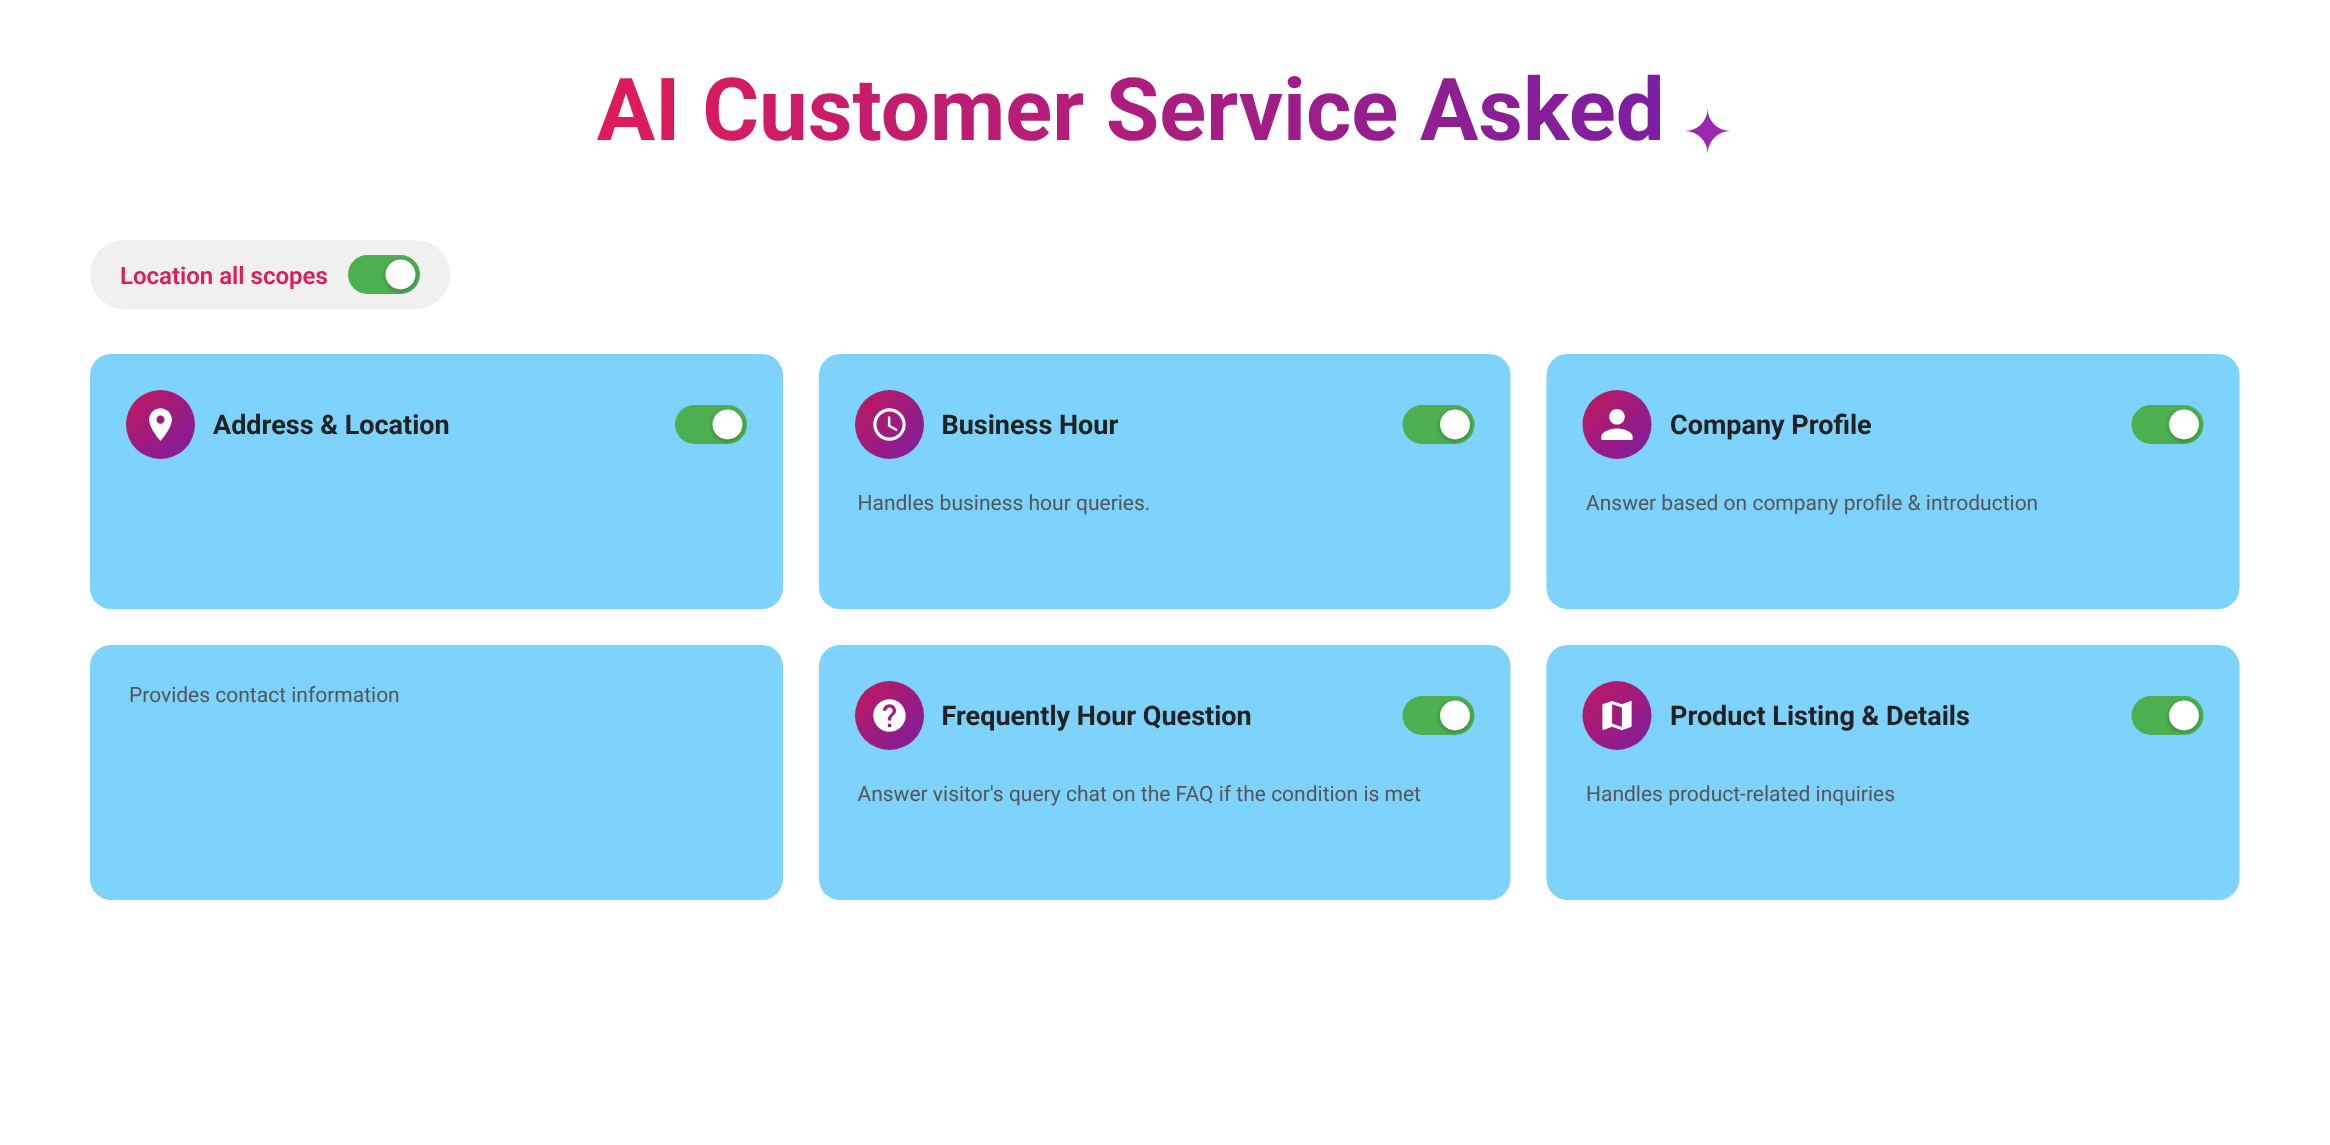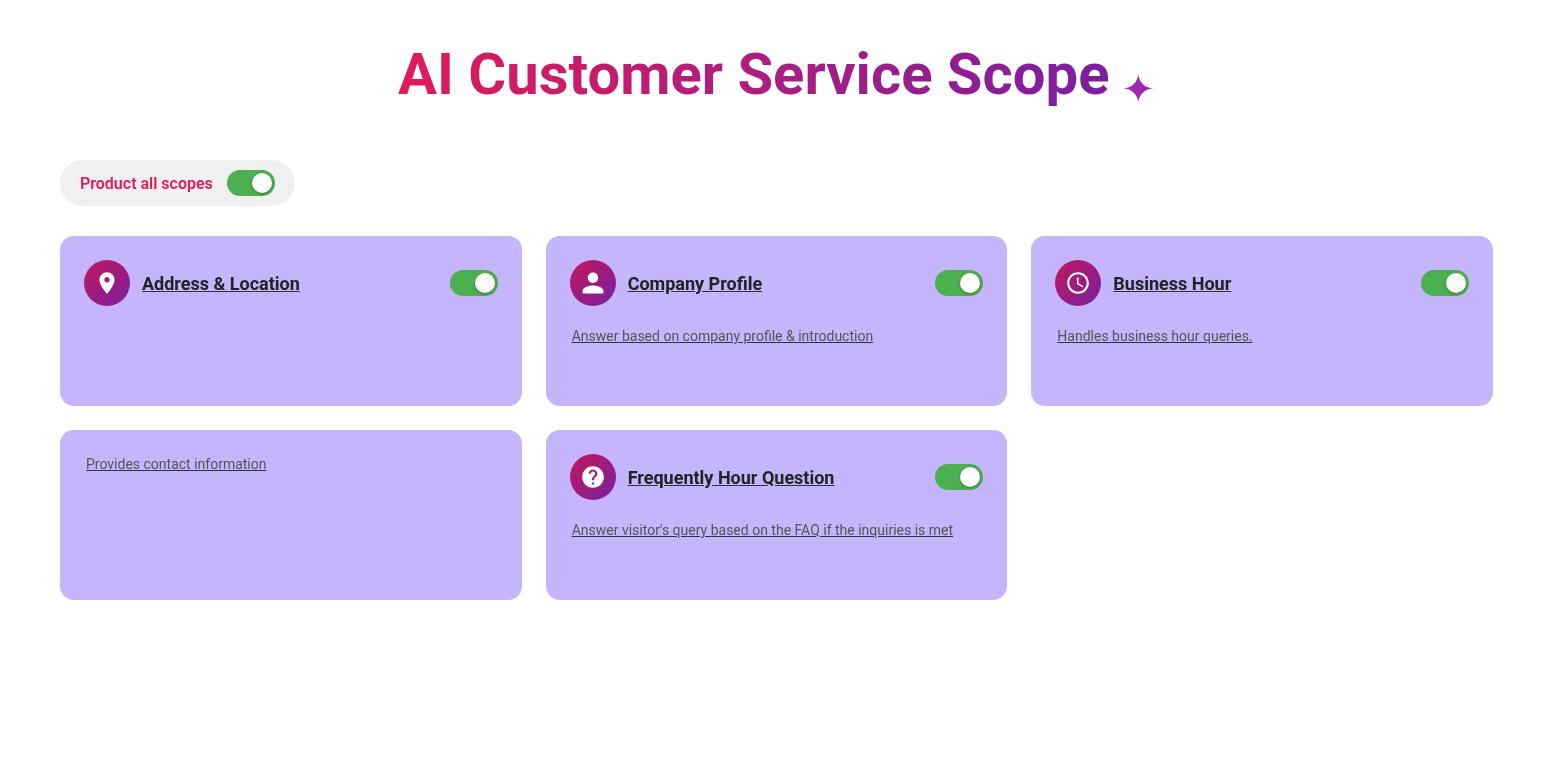--- a/index.html
+++ b/index.html
@@ -86,25 +86,24 @@
       transition: 0.3s;
       box-shadow: 0 1px 3px rgba(0,0,0,0.3);
     }
     
     .cards-grid {
       display: grid;
       grid-template-columns: repeat(3, 1fr);
       gap: 24px;
     }
     .card {
-      background: #c4b5fd;
+      background: #7dd3fc;
       border-radius: 14px;
       padding: 24px 24px 28px 24px;
       min-height: 170px;
-      text-decoration: underline;
     }
     .card-header {
       display: flex;
       align-items: center;
       justify-content: space-between;
       margin-bottom: 20px;
     }
     .card-title-row {
       display: flex;
       align-items: center;
@@ -140,28 +139,28 @@
     .icon-profile  { background: linear-gradient(135deg, #c2185b, #7b1fa2); }
     .icon-contact  { background: linear-gradient(135deg, #c2185b, #7b1fa2); }
     .icon-faq      { background: linear-gradient(135deg, #c2185b, #7b1fa2); }
     .icon-product  { background: linear-gradient(135deg, #c2185b, #7b1fa2); }
   </style>
 </head>
 <body>
 
 <div class="page-header">
   <div>
-    <span class="page-title">AI Customer Service Scope</span>
+    <span class="page-title">AI Customer Service Asked</span>
     <span class="sparkle-icon">✦</span>
   </div>
 </div>
 
 <div class="activate-all-row">
   <div class="activate-all-pill">
-    <span class="activate-all-label">Product all scopes</span>
+    <span class="activate-all-label">Location all scopes</span>
     <label class="toggle">
       <input type="checkbox" checked="" style="">
       <span class="toggle-slider"></span>
     </label>
   </div>
 </div>
 
 <div class="cards-grid" id="cards-container">
 <div class="card">
     <div class="card-header">
@@ -175,64 +174,81 @@
       </div>
       <label class="toggle">
         <input type="checkbox" checked="" style="">
         <span class="toggle-slider"></span>
       </label>
     </div>
   </div>
     <div class="card">
     <div class="card-header">
       <div class="card-title-row">
+        <div class="card-icon icon-clock">
+          <svg viewBox="0 0 24 24" fill="white">
+              <path d="M11.99 2C6.47 2 2 6.48 2 12s4.47 10 9.99 10C17.52 22 22 17.52 22 12S17.52 2 11.99 2zm.01 18c-4.42 0-8-3.58-8-8s3.58-8 8-8 8 3.58 8 8-3.58 8-8 8zm.5-13H11v6l5.25 3.15.75-1.23-4.5-2.67V7z"></path>
+            </svg>
+        </div>
+        <span class="card-title">Business Hour</span>
+      </div>
+      <label class="toggle">
+        <input type="checkbox" checked="" style="">
+        <span class="toggle-slider"></span>
+      </label>
+    </div>
+    <p class="card-description">Handles business hour queries.</p>
+  </div>
+    <div class="card">
+    <div class="card-header">
+      <div class="card-title-row">
         <div class="card-icon icon-profile">
           <svg viewBox="0 0 24 24" fill="white">
               <path d="M12 12c2.7 0 4.8-2.1 4.8-4.8S14.7 2.4 12 2.4 7.2 4.5 7.2 7.2 9.3 12 12 12zm0 2.4c-3.2 0-9.6 1.6-9.6 4.8v2.4h19.2v-2.4c0-3.2-6.4-4.8-9.6-4.8z"></path>
             </svg>
         </div>
         <span class="card-title">Company Profile</span>
       </div>
       <label class="toggle">
         <input type="checkbox" checked="" style="">
         <span class="toggle-slider"></span>
       </label>
     </div>
     <p class="card-description">Answer based on company profile &amp; introduction</p>
   </div>
     <div class="card">
-    <div class="card-header">
-      <div class="card-title-row">
-        <div class="card-icon icon-clock">
-          <svg viewBox="0 0 24 24" fill="white">
-              <path d="M11.99 2C6.47 2 2 6.48 2 12s4.47 10 9.99 10C17.52 22 22 17.52 22 12S17.52 2 11.99 2zm.01 18c-4.42 0-8-3.58-8-8s3.58-8 8-8 8 3.58 8 8-3.58 8-8 8zm.5-13H11v6l5.25 3.15.75-1.23-4.5-2.67V7z"></path>
-            </svg>
-        </div>
-        <span class="card-title">Business Hour</span>
-      </div>
-      <label class="toggle">
-        <input type="checkbox" checked="" style="">
-        <span class="toggle-slider"></span>
-      </label>
-    </div>
-    <p class="card-description">Handles business hour queries.</p>
-  </div>
-    <div class="card">
     <p class="card-description">Provides contact information</p>
   </div>
     <div class="card">
     <div class="card-header">
       <div class="card-title-row">
         <div class="card-icon icon-faq">
           <svg viewBox="0 0 24 24" fill="white">
               <path d="M12 2C6.48 2 2 6.48 2 12s4.48 10 10 10 10-4.48 10-10S17.52 2 12 2zm1 17h-2v-2h2v2zm2.07-7.75l-.9.92C13.45 12.9 13 13.5 13 15h-2v-.5c0-1.1.45-2.1 1.17-2.83l1.24-1.26c.37-.36.59-.86.59-1.41 0-1.1-.9-2-2-2s-2 .9-2 2H8c0-2.21 1.79-4 4-4s4 1.79 4 4c0 .88-.36 1.68-.93 2.25z"></path>
             </svg>
         </div>
         <span class="card-title">Frequently Hour Question</span>
       </div>
       <label class="toggle">
         <input type="checkbox" checked="" style="">
         <span class="toggle-slider"></span>
       </label>
     </div>
-    <p class="card-description">Answer visitor's query based on the FAQ if the inquiries is met</p>
+    <p class="card-description">Answer visitor's query chat on the FAQ if the condition is met</p>
+  </div>
+    <div class="card">
+    <div class="card-header">
+      <div class="card-title-row">
+        <div class="card-icon icon-product">
+          <svg viewBox="0 0 24 24" fill="white">
+              <path d="M20.5 3l-.16.03L15 5.1 9 3 3.36 4.9c-.21.07-.36.25-.36.48V20.5c0 .28.22.5.5.5l.16-.03L9 18.9l6 2.1 5.64-1.9c.21-.07.36-.25.36-.48V3.5c0-.28-.22-.5-.5-.5zM15 19l-6-2.11V5l6 2.11V19z"></path>
+            </svg>
+        </div>
+        <span class="card-title">Product Listing &amp; Details</span>
+      </div>
+      <label class="toggle">
+        <input type="checkbox" checked="" style="">
+        <span class="toggle-slider"></span>
+      </label>
+    </div>
+    <p class="card-description">Handles product-related inquiries</p>
   </div>
   </div>
 
 </body></html>

